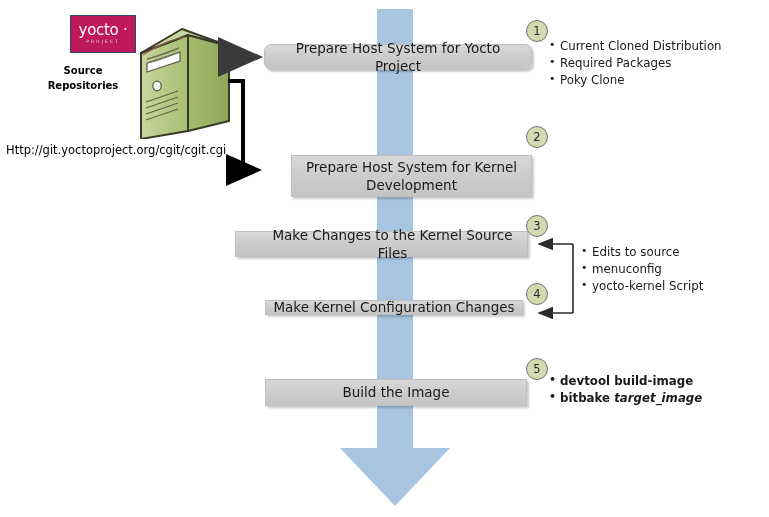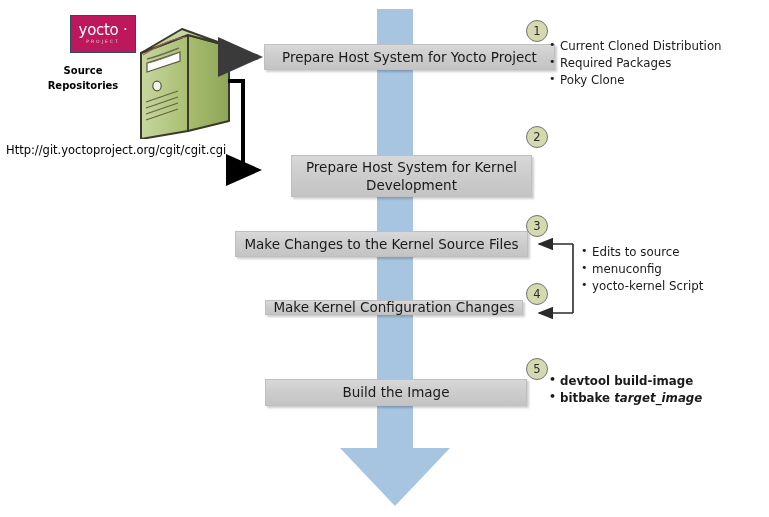--- a/index.html
+++ b/index.html
@@ -106,23 +106,23 @@
     box-shadow: 2px 2px 2px rgba(0,0,0,0.20);
     display: flex;
     align-items: center;
     justify-content: center;
     text-align: center;
     font-size: 13.5px;
     color: #1a1a1a;
     line-height: 1.35;
     padding: 0 6px;
   }
-  #box1 { left: 264px; top: 44px;  width: 291px; height: 26px; }
+  #box1 { left: 264px; top: 44px;  width: 268px; height: 26px; border-radius: 7px; }
   #box2 { left: 291px; top: 155px; width: 241px; height: 42px; }
-  #box3 { left: 235px; top: 231px; width: 293px; height: 26px; }
+  #box3 { left: 235px; top: 231px; width: 293px; height: 26px; padding-left: 28px; }
   #box4 { left: 265px; top: 300px; width: 258px; height: 15px; }
   #box5 { left: 265px; top: 379px; width: 262px; height: 27px; }
 
   
   .step {
     position: absolute;
     width: 22px;
     height: 22px;
     border-radius: 50%;
     background: #d5d9b0;

